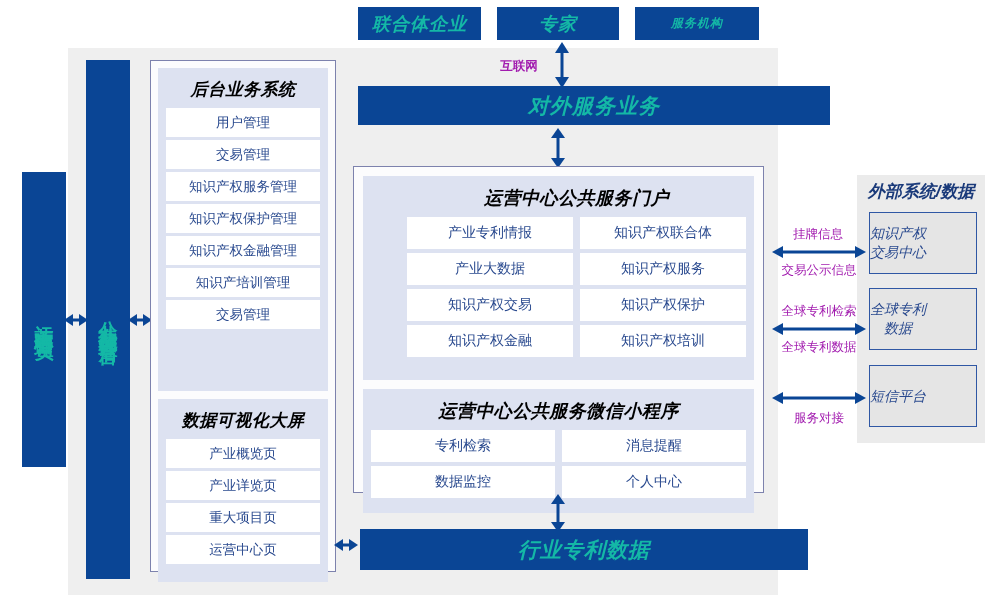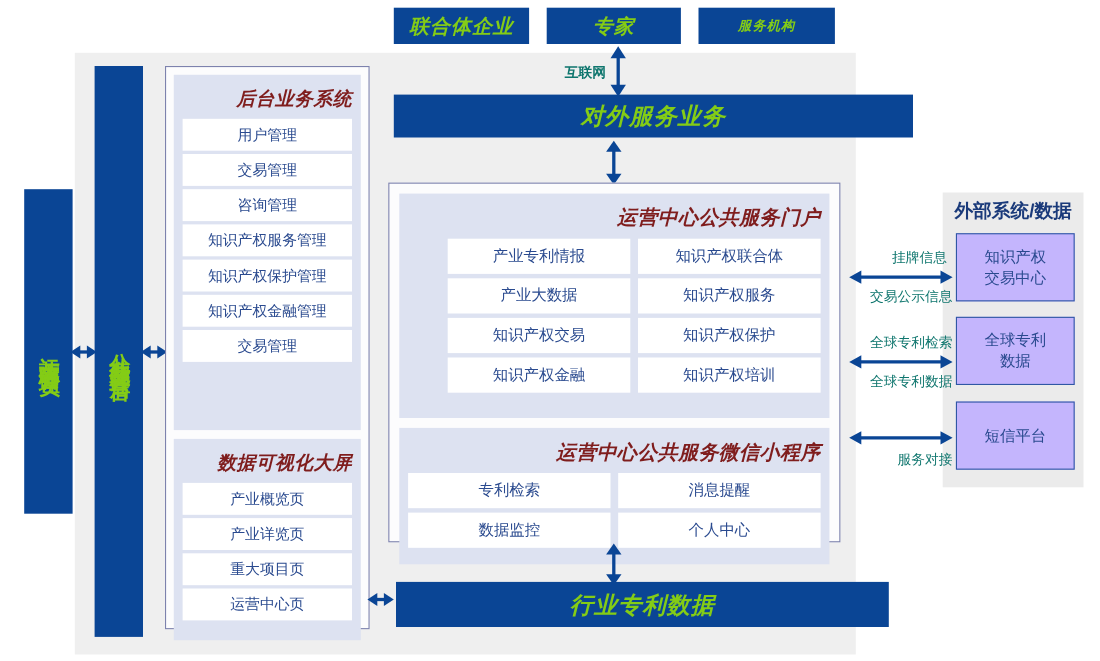--- a/index.html
+++ b/index.html
@@ -7,21 +7,21 @@
     width:1000px;height:601px;
     background:#ffffff;
     font-family:"Liberation Sans","DejaVu Sans",sans-serif;
     position:relative;overflow:hidden;
     -webkit-font-smoothing:antialiased;
   }
   .abs{position:absolute;box-sizing:border-box;}
 
   
   .blue-box{
-    background:#0a4595;color:#84cc16;
+    background:#0a4595;color:#14b8a6;
     display:flex;align-items:center;justify-content:center;
     font-weight:bold;font-style:italic;
     letter-spacing:1px;
   }
   .outer-gray{
     background:#efefef;
   }
   .right-gray{
     background:#ebebeb;
   }
@@ -31,22 +31,22 @@
   }
   .left-container{
     background:#fcfcfd;
     border:1.5px solid #7d82ad;
   }
   .panel{
     background:#dde2f1;
     padding:6px 8px 8px 8px;
   }
   .panel-title{
-    color:#7f1d1d;font-weight:bold;font-style:italic;
-    text-align:right;font-size:17px;letter-spacing:.5px;
+    color:#000000;font-weight:bold;font-style:italic;
+    text-align:center;font-size:17px;letter-spacing:.5px;
     padding:4px 0 7px 0;
   }
   .cell{
     background:#ffffff;color:#2a4a8f;
     display:flex;align-items:center;justify-content:center;
     font-size:13.5px;
   }
   .list .cell{height:29px;margin-bottom:3px;}
   .list .cell:last-child{margin-bottom:0;}
 
@@ -57,32 +57,32 @@
   .vbar{
     writing-mode:vertical-rl;
     text-orientation:upright;
     font-size:19px;font-weight:bold;font-style:normal;
     letter-spacing:3px;
     line-height:1.05;
   }
 
   
   .ext-title{
-    color:#1a3a7a;font-weight:bold;font-size:17px;
+    color:#1a3a7a;font-weight:bold;font-style:italic;font-size:17px;
     text-align:center;
   }
   .ext-box{
-    background:#c4b5fd;border:1.3px solid #2f57a4;
+    background:#e5e5e5;border:1.3px solid #2f57a4;
     color:#2a4a8f;font-size:14px;line-height:1.35;
-    display:flex;align-items:center;justify-content:center;text-align:center;
+    display:flex;align-items:center;text-align:center;font-style:italic;
   }
 
   
   .arr-label{
-    color:#0f766e;font-size:12.5px;text-align:right;white-space:nowrap;
+    color:#a21caf;font-size:12.5px;text-align:center;white-space:nowrap;
   }
   svg{display:block;overflow:visible;}
 </style>
 </head>
 <body>
 
 <div class="abs blue-box" style="left:358px;top:7px;width:123px;height:33px;font-size:18px;">
   <span>联合体企业</span>
 </div>
 <div class="abs blue-box" style="left:497px;top:7px;width:122px;height:33px;font-size:18px;">
@@ -137,24 +137,24 @@
     <polygon points="24,10 15,4 15,16" fill="#0a4595"></polygon>
   </svg>
 </div>
 
 <div class="abs left-container" style="left:150px;top:60px;width:186px;height:512px;padding:7px;">
 
   <div class="panel list" style="height:309px;">
     <div class="panel-title">后台业务系统</div>
     <div class="cell">用户管理</div>
     <div class="cell">交易管理</div>
-    <div class="cell">咨询管理</div>
     <div class="cell">知识产权服务管理</div>
     <div class="cell">知识产权保护管理</div>
     <div class="cell">知识产权金融管理</div>
+    <div class="cell">知识产培训管理</div>
     <div class="cell">交易管理</div>
   </div>
 
   <div class="panel list" style="height:169px;margin-top:8px;">
     <div class="panel-title">数据可视化大屏</div>
     <div class="cell">产业概览页</div>
     <div class="cell">产业详览页</div>
     <div class="cell">重大项目页</div>
     <div class="cell">运营中心页</div>
   </div>

